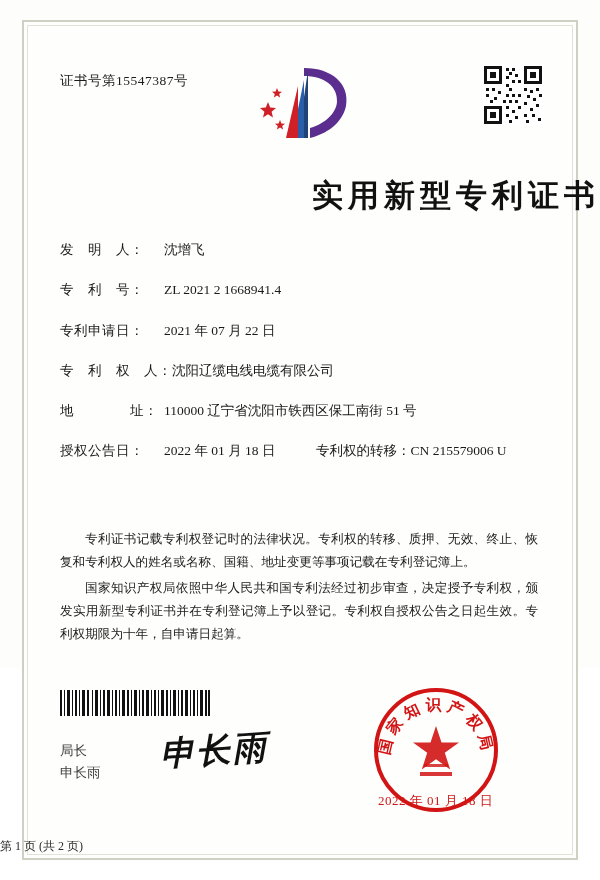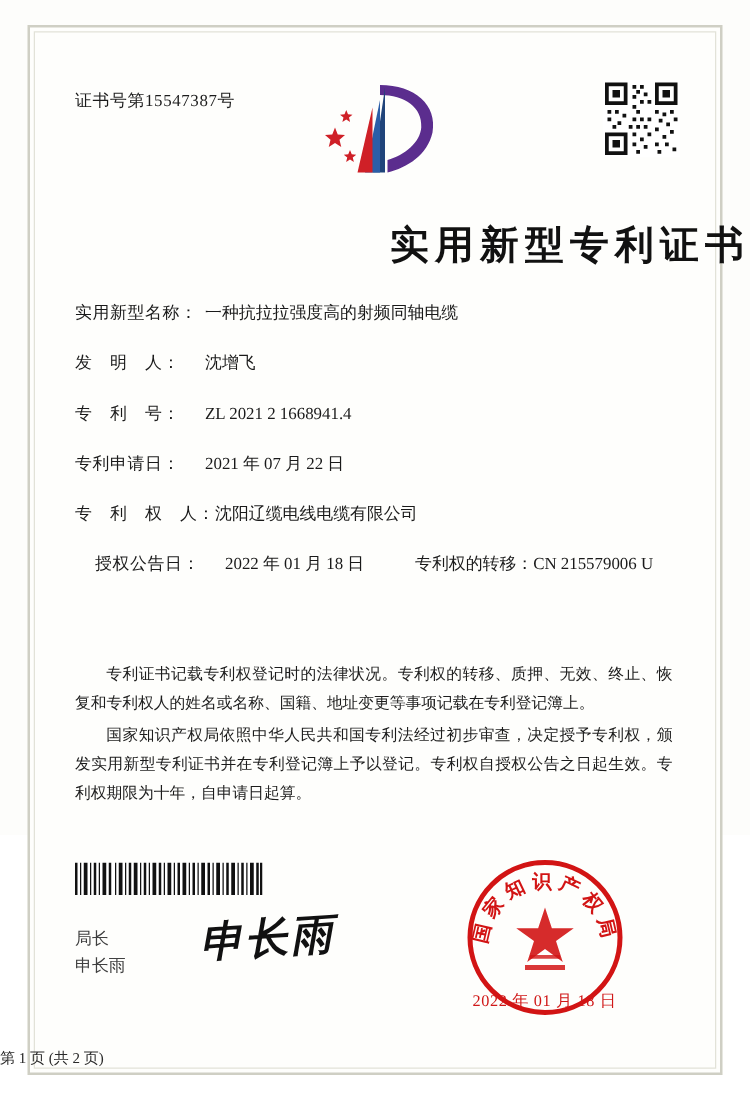--- a/index.html
+++ b/index.html
@@ -103,21 +103,20 @@
     min-width: 104px;
     letter-spacing: 0.5px;
   }
   .field-value {
     display: inline;
   }
   .row-split {
     display: flex;
     justify-content: flex-start;
     gap: 0;
-    margin-left: 16px;
   }
   .row-split .half-left {
     width: 256px;
     flex: 0 0 256px;
   }
   .row-split .half-right {
     flex: 1 1 auto;
   }
 
   
@@ -284,40 +283,40 @@
           <rect x="56" y="54" width="3" height="3"></rect>
         <rect x="44" y="56" width="3" height="3"></rect>
       </g>
     </svg>
   </div>
 
   <div class="main-title">实用新型专利证书</div>
 
   <div class="fields">
 
-    <div class="field-row">
-      <span class="field-label">实用新型名称：</span><span class="field-value">一种抗拉拉强度高的射频同轴电缆</span>
-    </div>
 
     <div class="field-row">
       <span class="field-label">发　明　人：</span><span class="field-value">沈增飞</span>
     </div>
 
     <div class="field-row">
       <span class="field-label">专　利　号：</span><span class="field-value">ZL 2021 2 1668941.4</span>
     </div>
 
     <div class="field-row">
       <span class="field-label">专利申请日：</span><span class="field-value">2021 年 07 月 22 日</span>
     </div>
 
     <div class="field-row">
       <span class="field-label">专　利　权　人：</span><span class="field-value">沈阳辽缆电线电缆有限公司</span>
     </div>
 
+    <div class="field-row">
+      <span class="field-label">地　　　　址：</span><span class="field-value">110000 辽宁省沈阳市铁西区保工南街 51 号</span>
+    </div>
 
     <div class="field-row row-split">
       <div class="half-left">
         <span class="field-label">授权公告日：</span><span class="field-value">2022 年 01 月 18 日</span>
       </div>
       <div class="half-right">
         <span>专利权的转移：</span><span class="field-value">CN 215579006 U</span>
       </div>
     </div>
 

